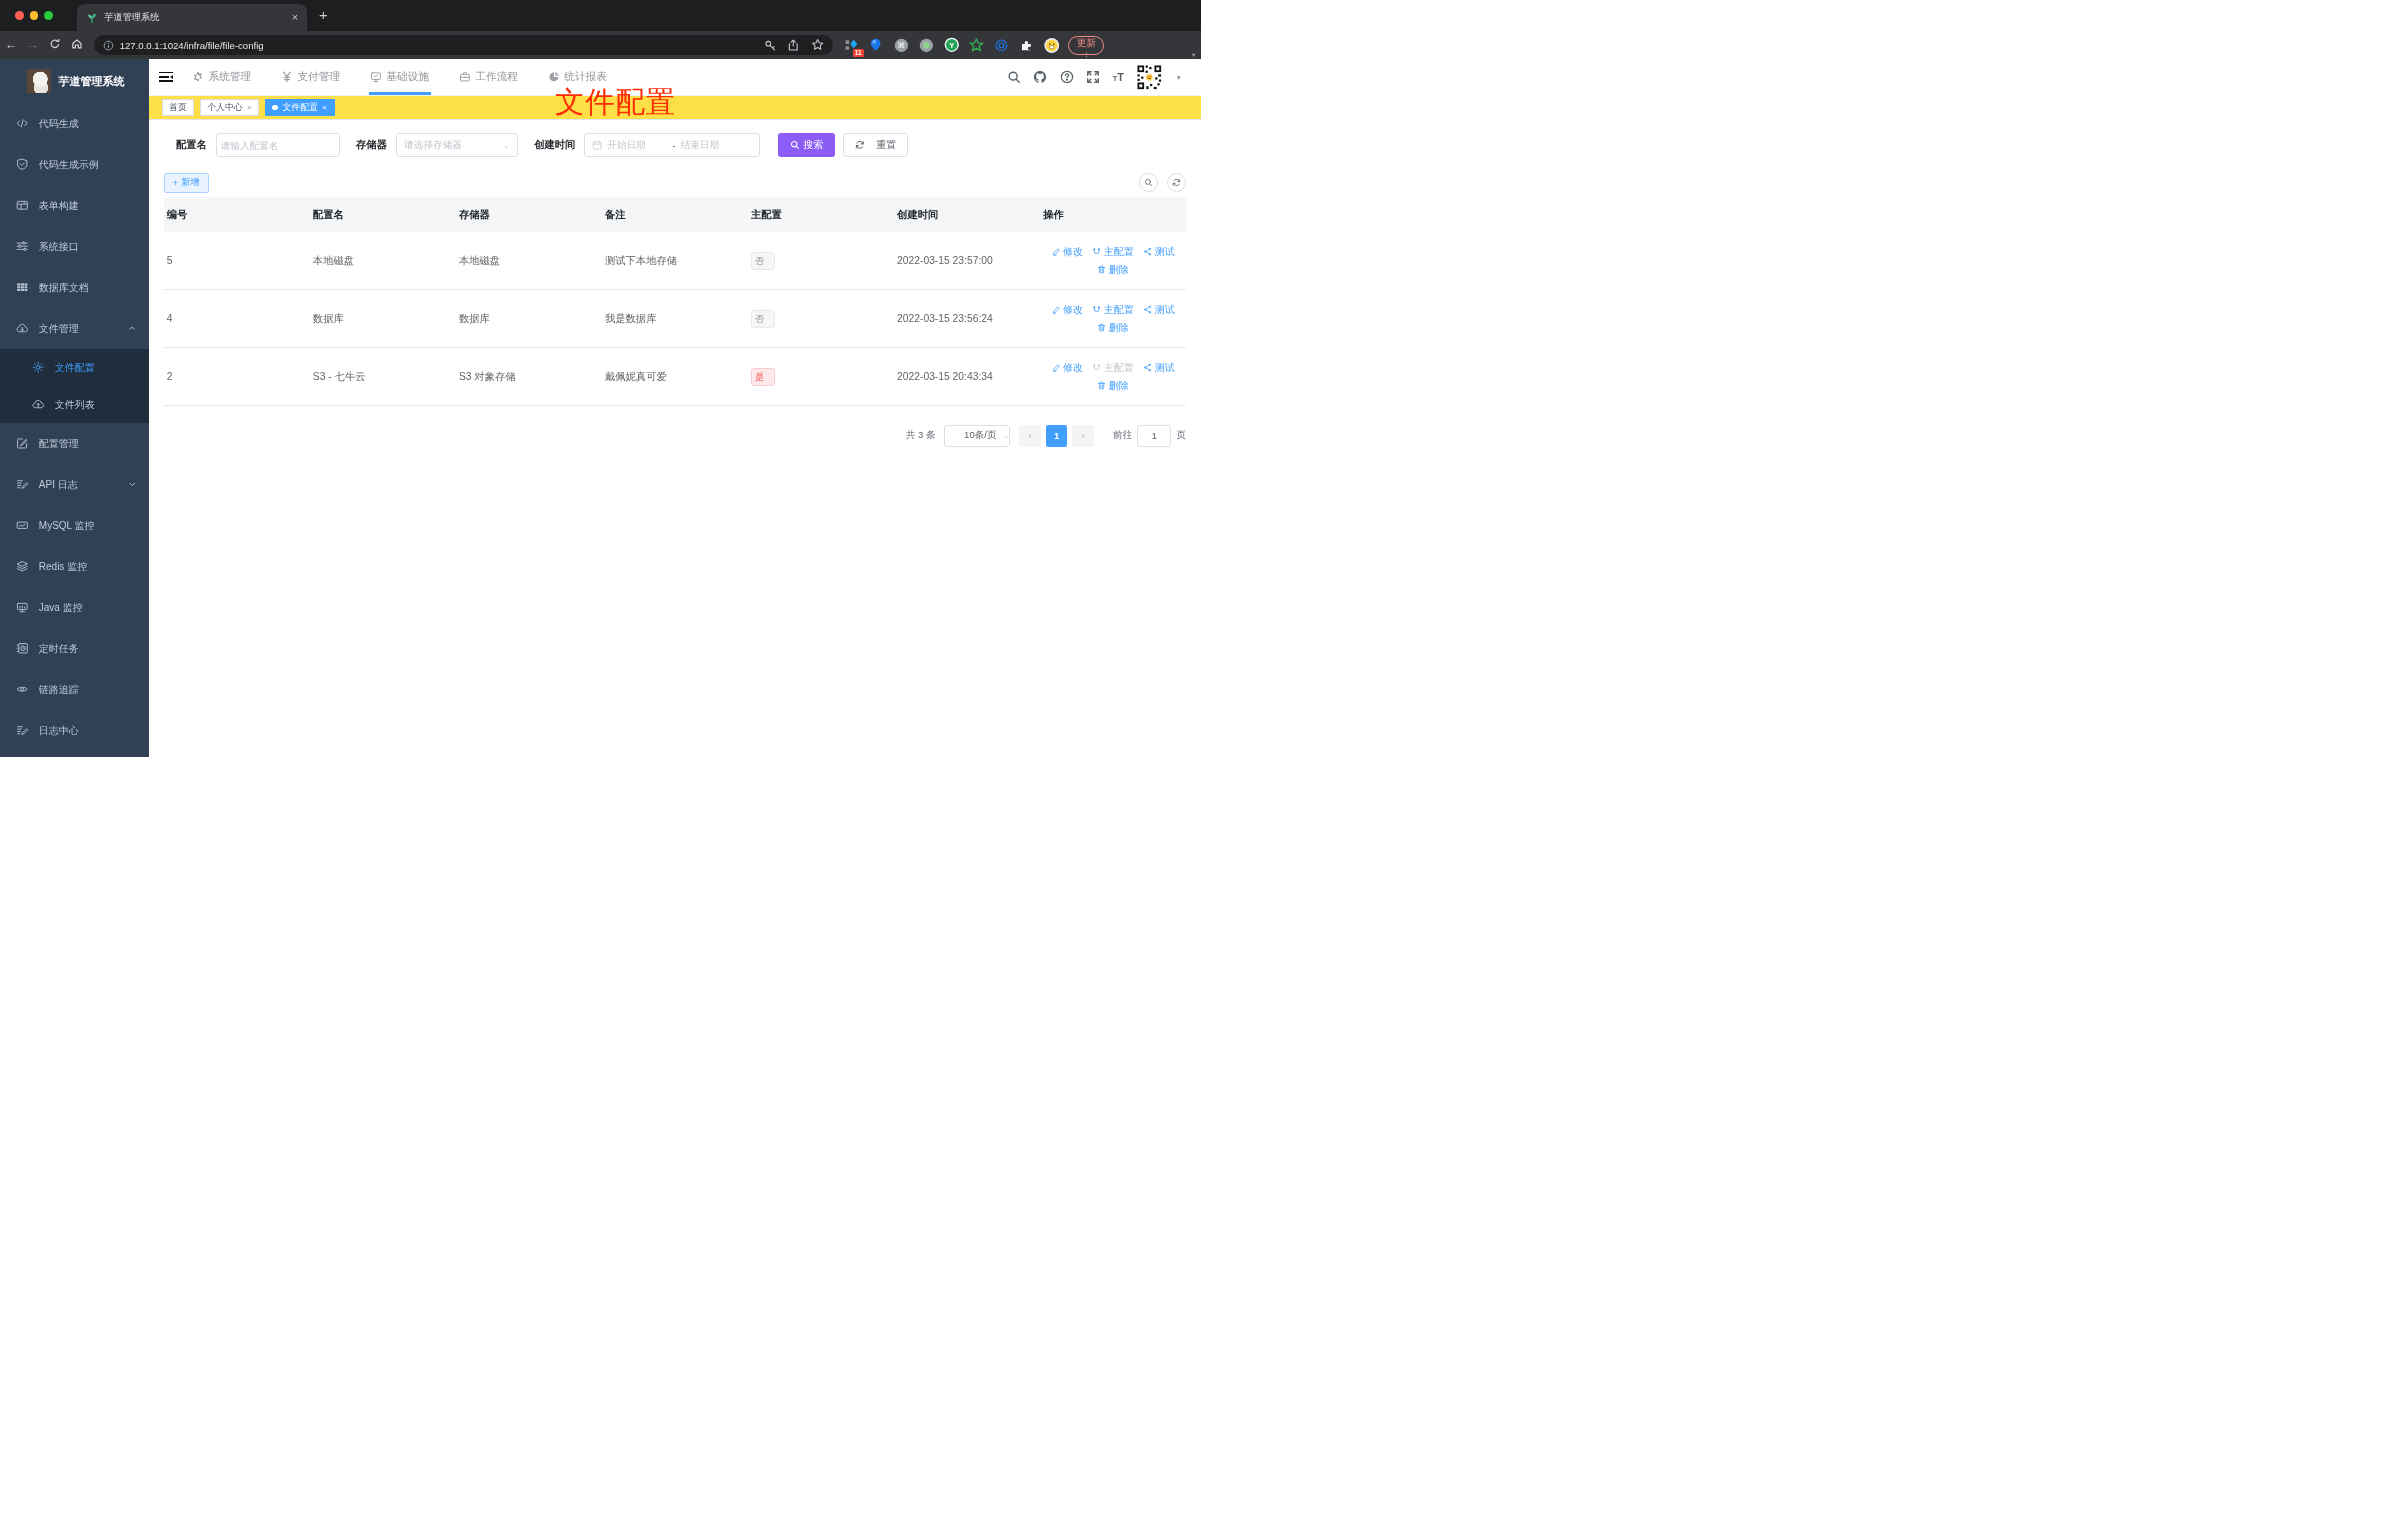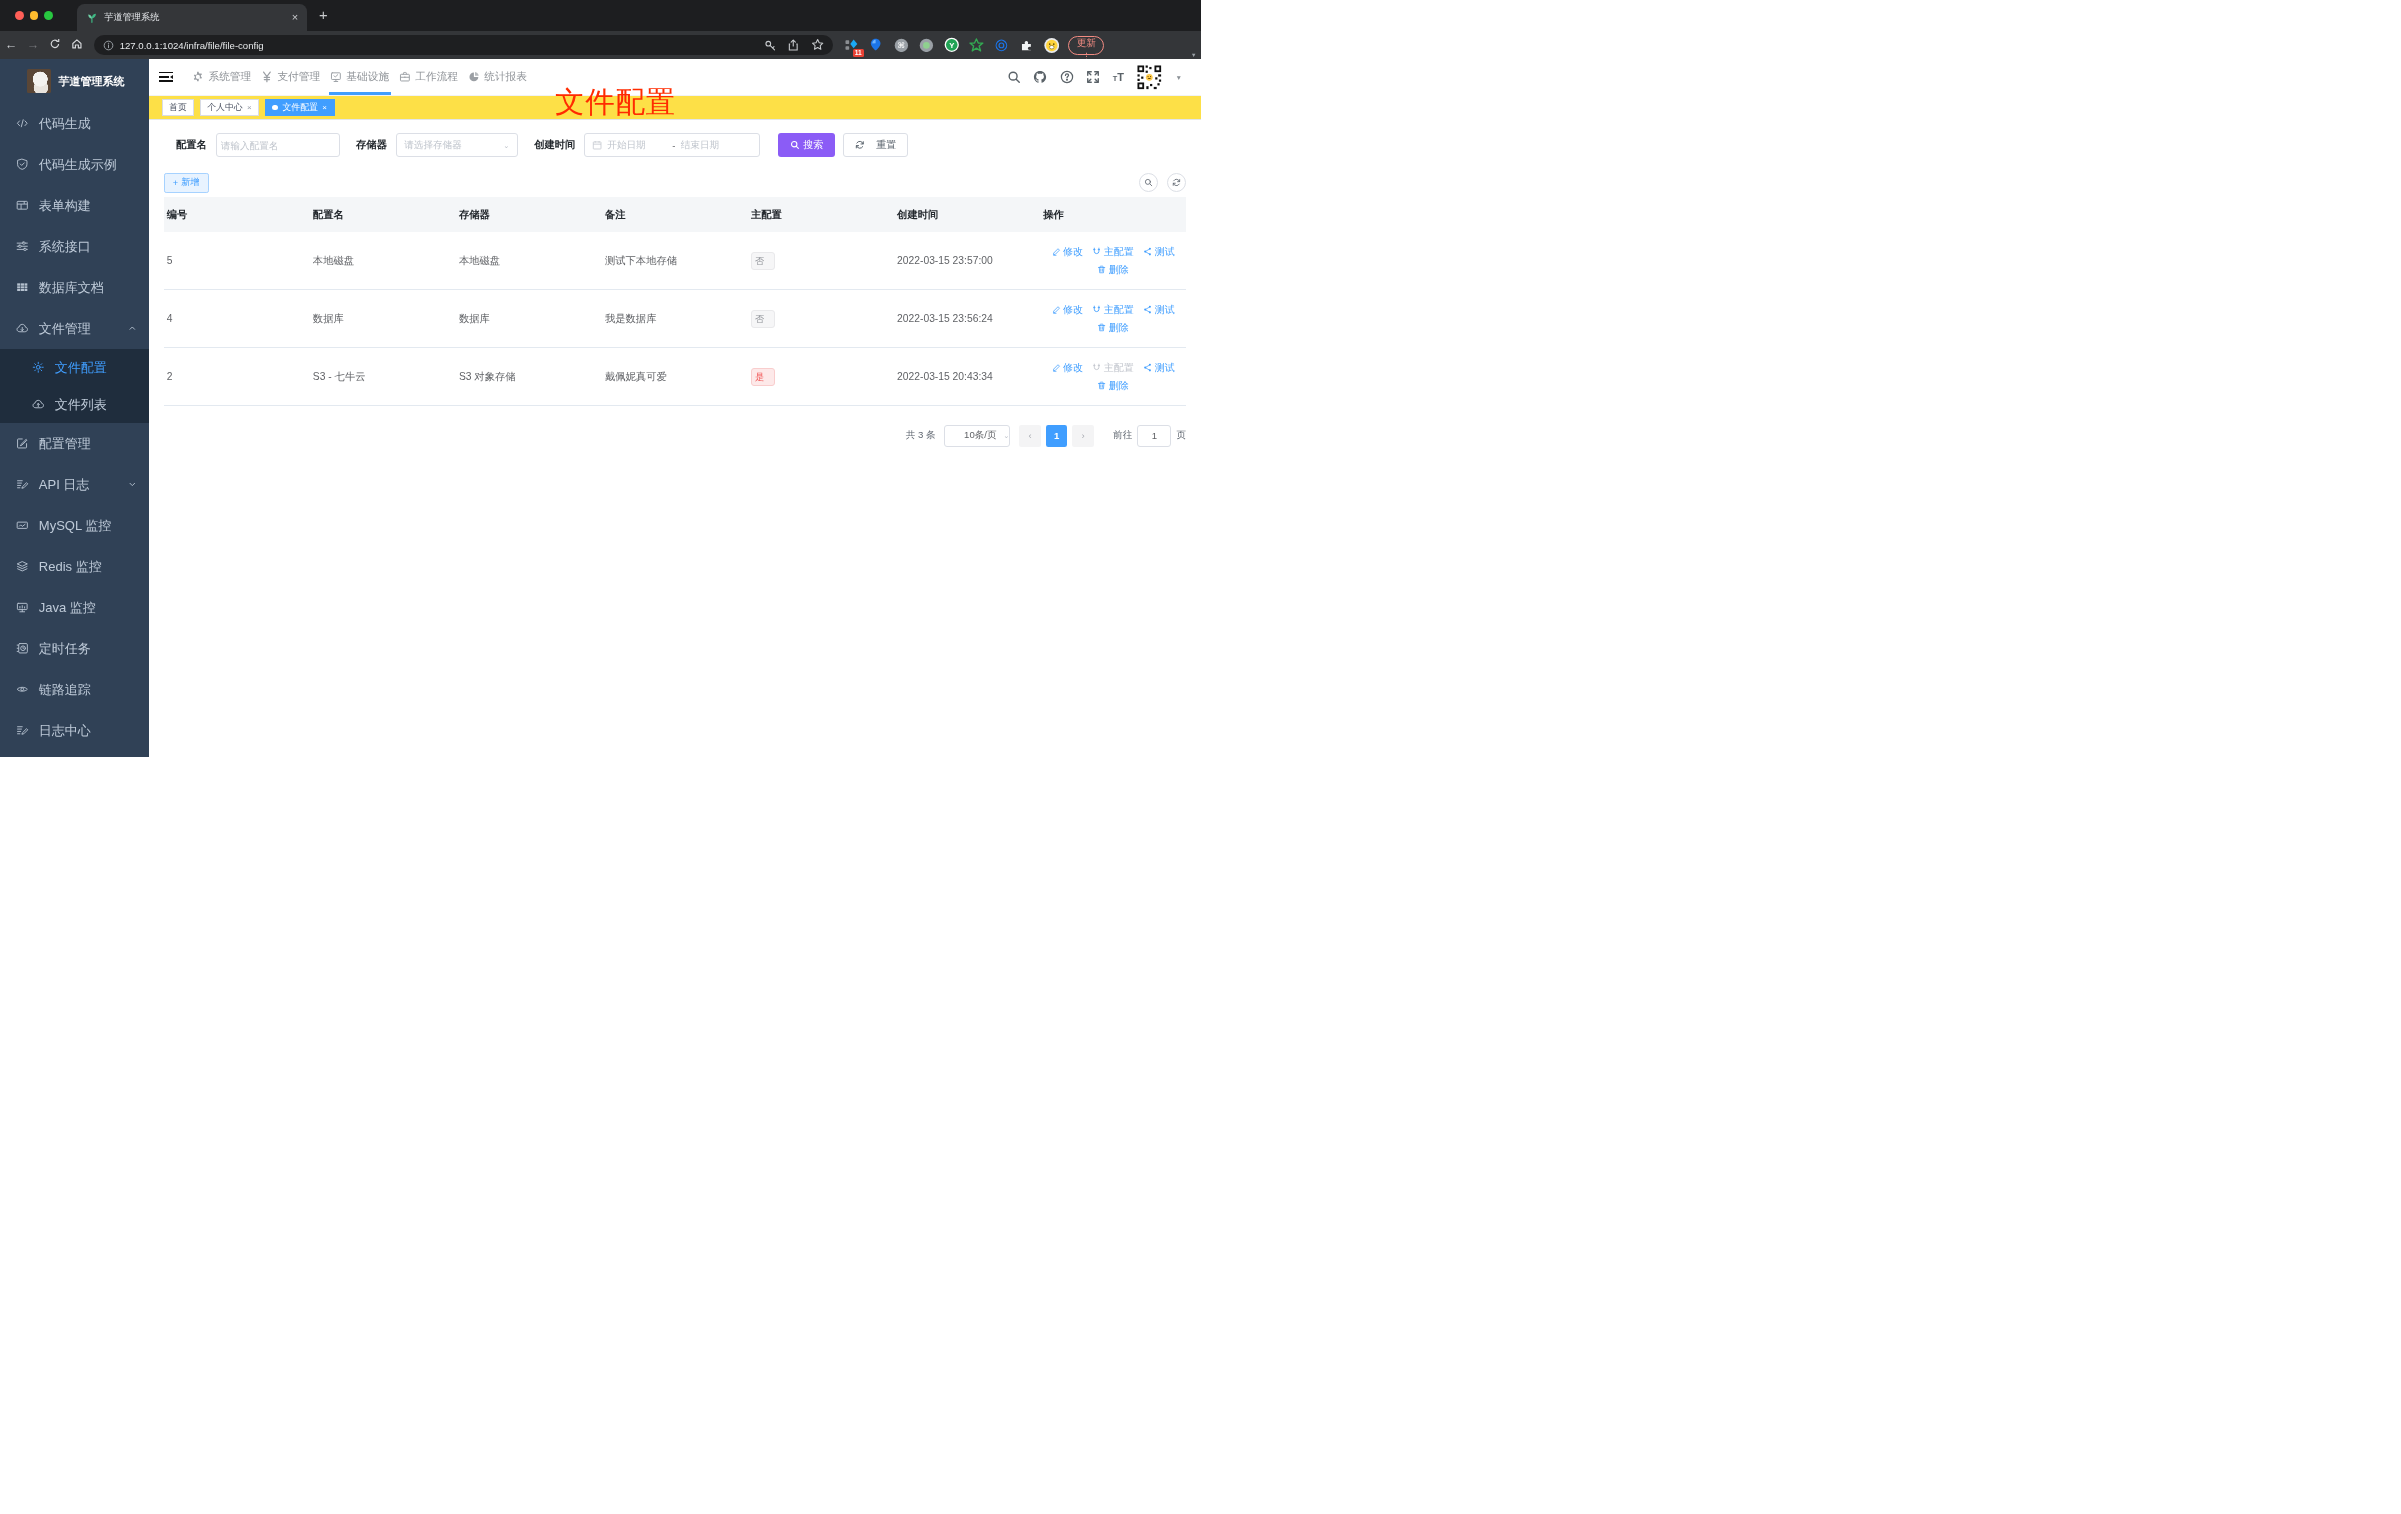--- a/index.html
+++ b/index.html
@@ -32,37 +32,37 @@
   .chrome-caret { position:absolute; right:4.4px; bottom:1.5px; color:#9aa0a6; font-size:5.9px; }
 
   
   .sidebar { position:absolute; top:59px; left:0; width:149px; bottom:0; background:#304156; color:#bfcbd9; }
   .logo { height:44px; display:flex; align-items:center; padding-left:26.6px; gap:8px; }
   .logo-img { width:24px; height:24px; border-radius:1.5px; background:
       radial-gradient(circle at 55% 42%, #f4f2ef 0 38%, transparent 40%),
       radial-gradient(circle at 58% 78%, #e9e4de 0 30%, transparent 32%),
       #5a4636; }
   .logo-title { color:#fff; font-weight:700; font-size:11px; white-space:nowrap; }
-  .menu-item { height:41px; display:flex; align-items:center; padding-left:16px; gap:10.3px; font-size:13px; position:relative; }
+  .menu-item { height:41px; display:flex; align-items:center; padding-left:16px; gap:10.3px; font-size:10px; position:relative; }
   .menu-item .sicon { width:12.5px; height:12.5px; flex:0 0 12.5px; color:#b6c2d0; }
   .submenu { background:#1f2d3d; }
   .submenu .menu-item { height:37px; padding-left:32px; }
   .mi-active { color:#409eff; }
   .mi-active .sicon { color:#409eff; }
   .chev { position:absolute; right:13.3px; width:6.6px; height:6.6px; }
 
   
   .appheader { position:absolute; left:149px; top:59px; right:0; height:37px; background:#fff; display:flex; align-items:center; border-bottom:0.7px solid #f1f3f5; }
   .hamb { margin-left:10.3px; width:14px; height:11px; position:relative; }
   .hamb i { position:absolute; left:0; height:1.8px; background:#111; display:block; }
   .hamb i:nth-child(1){ top:0; width:14px; }
   .hamb i:nth-child(2){ top:4.4px; width:9.6px; }
   .hamb i:nth-child(3){ top:8.9px; width:14px; }
   .hamb b { position:absolute; right:0; top:3.3px; width:0; height:0; border-right:3.7px solid #111; border-top:2.6px solid transparent; border-bottom:2.6px solid transparent; }
-  .topnav { display:flex; margin-left:19px; gap:10px; height:100%; align-items:flex-start;font-family:Liberation Serif, serif; }
+  .topnav { display:flex; margin-left:19px; gap:30px; height:100%; align-items:flex-start;font-family:Liberation Serif, serif; }
   .nav-item { display:flex; align-items:center; gap:4.4px; color:#8f9398; font-size:10.7px; height:100%; position:relative; }
   .nav-item .sicon { width:11.8px; height:11.8px; color:#9b9fa4; }
   .nav-item.active::after { content:""; position:absolute; left:-1.5px; right:-1.5px; bottom:0; height:3px; background:#409eff; }
   .hdr-right { margin-left:auto; display:flex; align-items:center; gap:12.5px; padding-right:19px; }
   .hdr-right .sicon { width:14px; height:14px; color:#5a6268; }
   .fontT { font-size:11px; color:#5a6268; font-weight:700; }
   .fontT small { font-size:7.4px; font-weight:700; }
   .qr { width:26.6px; height:26.6px; border-radius:3px; }
   .hdr-caret { color:#8a9096; font-size:6.6px; }
 

